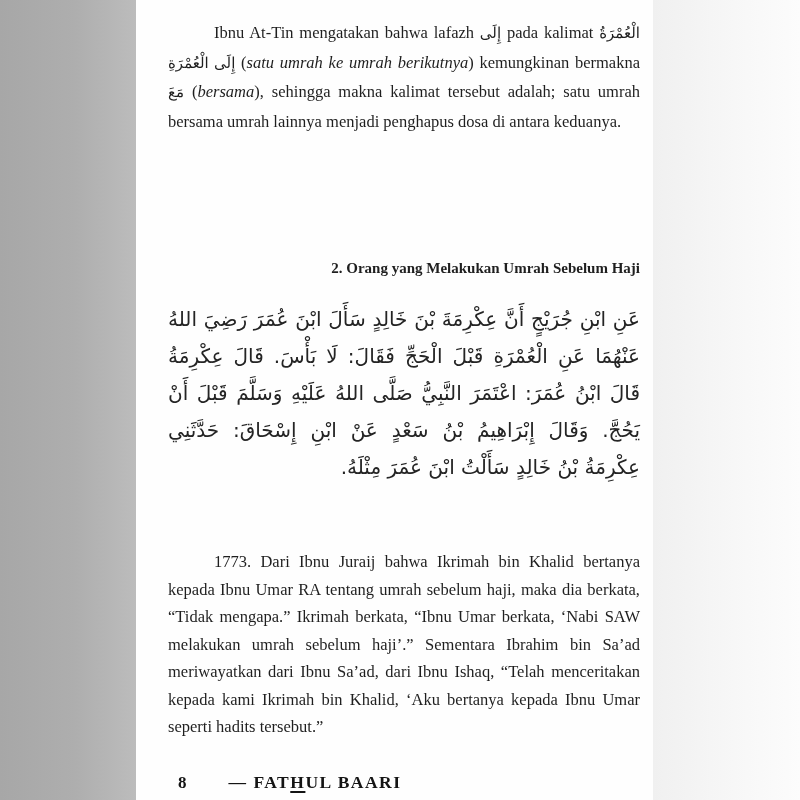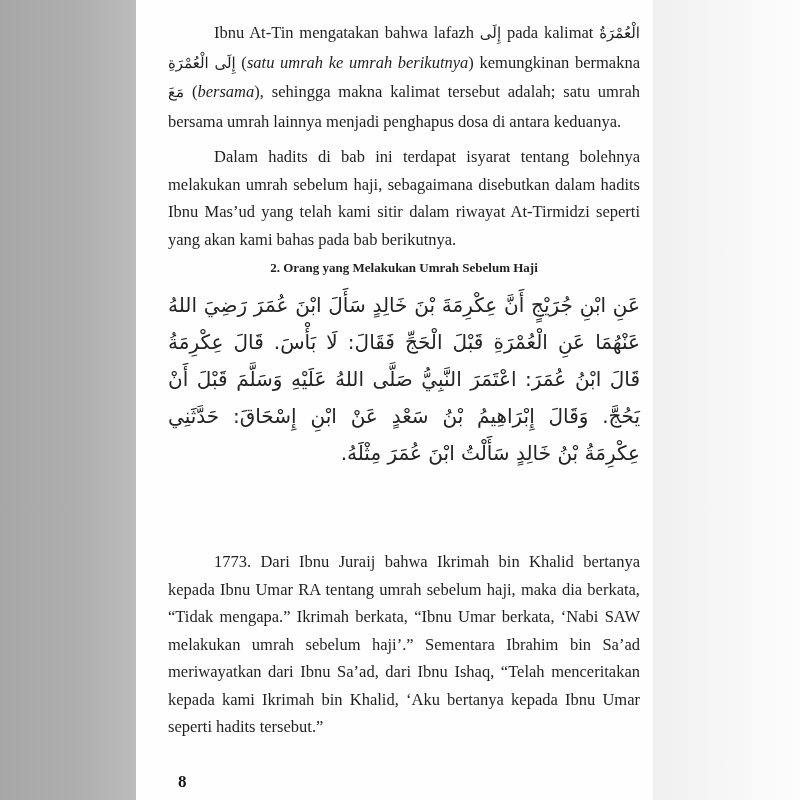--- a/index.html
+++ b/index.html
@@ -40,50 +40,50 @@
     text-justify: inter-word;
   }
 
   .para1 { top: 18px; line-height: 29.5px; text-indent: 46px; }
   .para2 { top: 143px; text-indent: 46px; }
   .trans { top: 548px; text-indent: 46px; }
 
   .it { font-style: italic; margin-top: 6px; }
 
   .ar-inline {
-    font-family: Liberation Sans, sans-serif;
+    font-family: Liberation Serif, serif;
     font-size: 15px;
     line-height: 1;
     unicode-bidi: isolate;
   }
 
   .heading {
     position: absolute;
     left: 168px; top: 260px;
     width: 472px;
     margin: 0;
-    font-size: 13px;
+    font-size: 15px;
     font-weight: bold;
-    text-align: center;
+    text-align: right;
   }
 
   .arabic {
     position: absolute;
     left: 168px;
     width: 472px;
     margin: 0;
     direction: rtl;
     font-family: "DejaVu Sans", sans-serif;
     font-size: 20px;
     line-height: 37px;
     text-align: justify;
     text-justify: inter-word;
     color: #242424;
   }
-  .arabic1 { top: 287px; }
+  .arabic1 { top: 301px; }
   .arabic2 { top: 452px; }
 
   .footer {
     position: absolute;
     left: 178px; top: 772px;
     display: flex;
     align-items: baseline;
     font-weight: bold;
     color: #141414;
   }
@@ -103,25 +103,25 @@
 </style>
 </head>
 <body>
 
 <div class="canvas">
   <div class="left-band"></div>
   <div class="right-shade"></div>
 
   <p class="para para1"><span>Ibnu At-Tin mengatakan bahwa lafazh </span><span class="ar-inline" dir="rtl">إِلَى</span><span> pada kalimat </span><span class="ar-inline" dir="rtl">الْعُمْرَةُ إِلَى الْعُمْرَةِ</span><span> (</span><span class="it">satu umrah ke umrah berikutnya</span><span>) kemungkinan bermakna </span><span class="ar-inline" dir="rtl">مَعَ</span><span> (</span><span class="it">bersama</span><span>), sehingga makna kalimat tersebut adalah; satu umrah bersama umrah lainnya menjadi penghapus dosa di antara keduanya.</span></p>
 
-  <p class="para para2">Dalam hadits di bab ini terdapat isyarat tentang bolehnya melakukan umrah sebelum haji, sebagaimana disebutkan dalam hadits Ibnu Mas’ud yang telah kami sitir dalam riwayat At-Tirmidzi seperti yang akan kami bahas pada bab berikutnya.</p>
 
   <h2 class="heading">2. Orang yang Melakukan Umrah Sebelum Haji</h2>
 
   <p class="arabic arabic1" dir="rtl" lang="ar">عَنِ ابْنِ جُرَيْجٍ أَنَّ عِكْرِمَةَ بْنَ خَالِدٍ سَأَلَ ابْنَ عُمَرَ رَضِيَ اللهُ عَنْهُمَا عَنِ الْعُمْرَةِ قَبْلَ الْحَجِّ فَقَالَ: لَا بَأْسَ. قَالَ عِكْرِمَةُ قَالَ ابْنُ عُمَرَ: اعْتَمَرَ النَّبِيُّ صَلَّى اللهُ عَلَيْهِ وَسَلَّمَ قَبْلَ أَنْ يَحُجَّ. وَقَالَ إِبْرَاهِيمُ بْنُ سَعْدٍ عَنْ ابْنِ إِسْحَاقَ: حَدَّثَنِي عِكْرِمَةُ بْنُ خَالِدٍ سَأَلْتُ ابْنَ عُمَرَ مِثْلَهُ.</p>
 
 
   <p class="para trans">1773. Dari Ibnu Juraij bahwa Ikrimah bin Khalid bertanya kepada Ibnu Umar RA tentang umrah sebelum haji, maka dia berkata, “Tidak mengapa.” Ikrimah berkata, “Ibnu Umar berkata, ‘Nabi SAW melakukan umrah sebelum haji’.” Sementara Ibrahim bin Sa’ad meriwayatkan dari Ibnu Sa’ad, dari Ibnu Ishaq, “Telah menceritakan kepada kami Ikrimah bin Khalid, ‘Aku bertanya kepada Ibnu Umar seperti hadits tersebut.”</p>
 
   <div class="footer">
     <span class="pagenum">8</span>
+    <span class="booktitle"><span>— </span><span>FAT</span><span class="uH">H</span><span>UL BAARI</span></span>
   </div>
 </div>
 
 </body></html>

